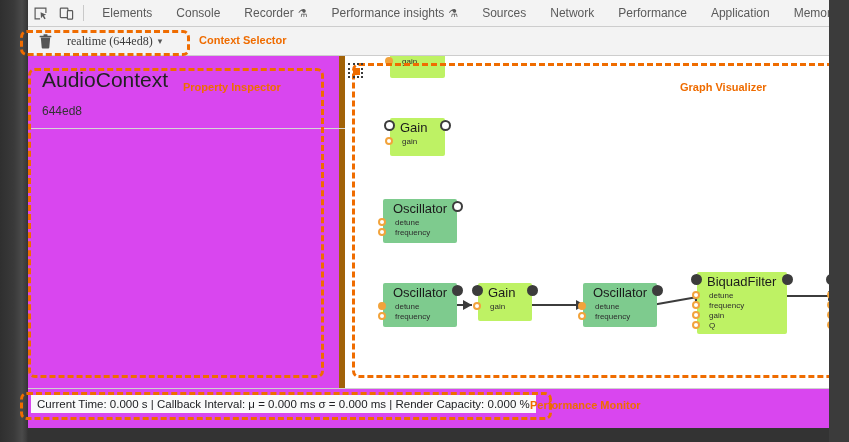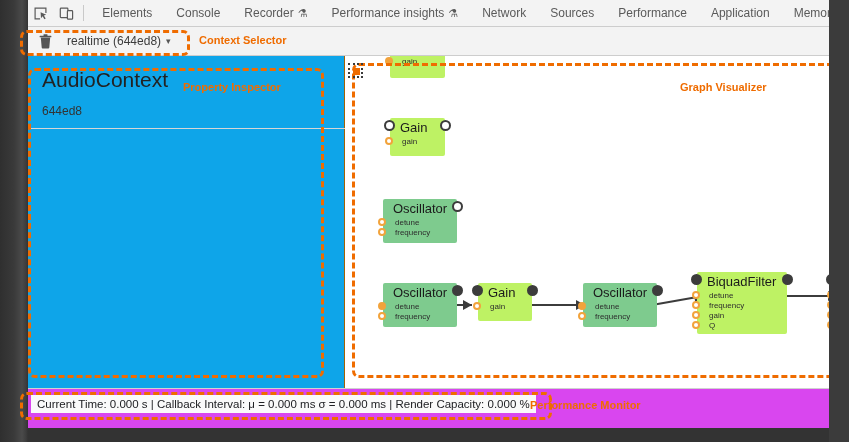--- a/index.html
+++ b/index.html
@@ -49,43 +49,43 @@
     font-size: 12px; color: #5a5a5a; white-space: nowrap;
     cursor: pointer;
   }
   .tab-flask { font-size: 11px; color: #5a5a5a; }
 
   
   #ctxbar {
     position: absolute; left: 0; top: 27px; width: 821px; height: 29px;
     background: #f3f3f3;
     border-bottom: 1px solid #cdcdcd;
-    display: flex; align-items: center;
+    display: flex; align-items: center; font-family: Liberation Serif, serif;
   }
   #trash-btn {
     width: 28px; height: 28px; margin-left: 3px;
     display: flex; align-items: center; justify-content: center; cursor: pointer;
   }
   #ctx-select {
     display: flex; align-items: center; gap: 5px;
     font-size: 12px; color: #3c3c3c;
     padding: 2px 6px; margin-left: 2px; cursor: pointer;
   }
   .caret { font-size: 9px; color: #555; line-height: 1; }
 
   
   #body {
     position: absolute; left: 0; top: 56px; width: 821px; height: 332px;
     background: #ffffff;
     display: flex;
   }
   #inspector-pane {
     width: 317px; height: 332px;
-    background: #0ea5e9;
-    border-right: 1px solid #a16207;
+    background: #d946ef;
+    border-right: 6px solid #a16207;
     position: relative;
   }
   #graph-pane {
     flex: 1; height: 332px; background: #ffffff; position: relative; overflow: hidden;
   }
 
   
   #ac-title {
     position: absolute; left: 14px; top: 12px;
     font-size: 21px; color: #222; font-weight: 400;
@@ -204,24 +204,24 @@
       </div>
       <div class="tab">
         <span>Recorder</span>
         <span class="tab-flask">⚗</span>
       </div>
       <div class="tab">
         <span>Performance insights</span>
         <span class="tab-flask">⚗</span>
       </div>
       <div class="tab">
+        <span>Sources</span>
+      </div>
+      <div class="tab">
         <span>Network</span>
-      </div>
-      <div class="tab">
-        <span>Sources</span>
       </div>
       <div class="tab">
         <span>Performance</span>
       </div>
       <div class="tab">
         <span>Application</span>
       </div>
       <div class="tab">
         <span>Memory</span>
       </div>

